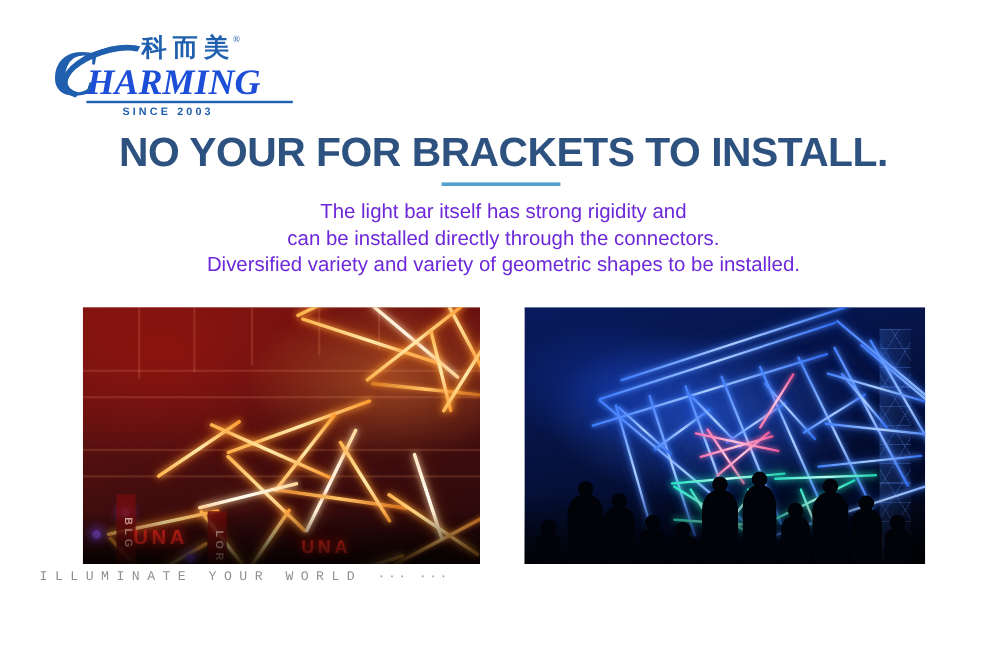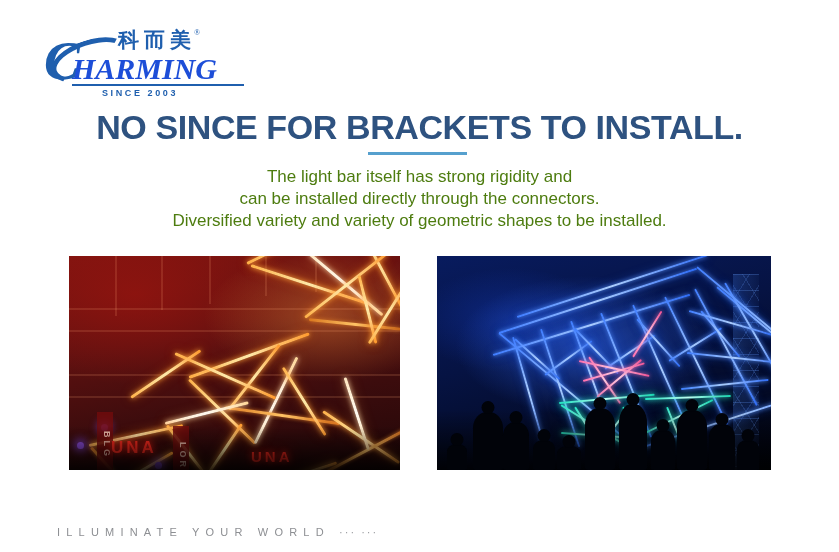--- a/index.html
+++ b/index.html
@@ -121,21 +121,21 @@
     background: #56A0CE;
   }
 
   
   .subcopy {
     position: absolute;
     left: 0;
     top: 166px;
     width: 839px;
     text-align: center;
-    color: #4d7c0f;
+    color: #6d28d9;
     font-size: 17px;
     line-height: 22px;
     font-family: "Liberation Sans", sans-serif;
   }
   .subcopy div { white-space: nowrap; }
 
   
   .photo {
     position: absolute;
     top: 256px;
@@ -244,48 +244,47 @@
   .floorglow {
     position: absolute;
     left: 0; right: 0; bottom: 0; height: 60px;
     background: linear-gradient(to top, rgba(0,0,0,0.85), rgba(0,0,0,0));
   }
 
   
   .footer {
     position: absolute;
     left: 33px;
-    top: 526px;
+    top: 475px;
     color: #8d8f93;
     font-size: 11px;
     letter-spacing: 6.2px;
-    font-family: Liberation Sans, sans-serif;
+    font-family: Liberation Mono, monospace;
     white-space: nowrap;
-    margin-left: 24px;
   }
   .footer .dots {
     letter-spacing: 2px;
     font-size: 11px;
     color: #9a9ca0;
   }
 </style>
 </head>
 <body>
 
 <div class="logo-block">
   <div class="logo-swoosh"></div>
   <div class="logo-c">C</div>
   <div class="logo-word">HARMING</div>
   <div class="logo-cn">科而美</div>
   <div class="logo-reg">®</div>
   <div class="logo-rule"></div>
   <div class="logo-since">SINCE 2003</div>
 </div>
 
-<div class="headline">NO SINCE FOR BRACKETS TO INSTALL.</div>
+<div class="headline">NO YOUR FOR BRACKETS TO INSTALL.</div>
 <div class="divider"></div>
 
 <div class="subcopy">
   <div>The light bar itself has strong rigidity and</div>
   <div>can be installed directly through the connectors.</div>
   <div>Diversified variety and variety of geometric shapes to be installed.</div>
 </div>
 
 <div class="photo photo-left">
   <div class="stage">

